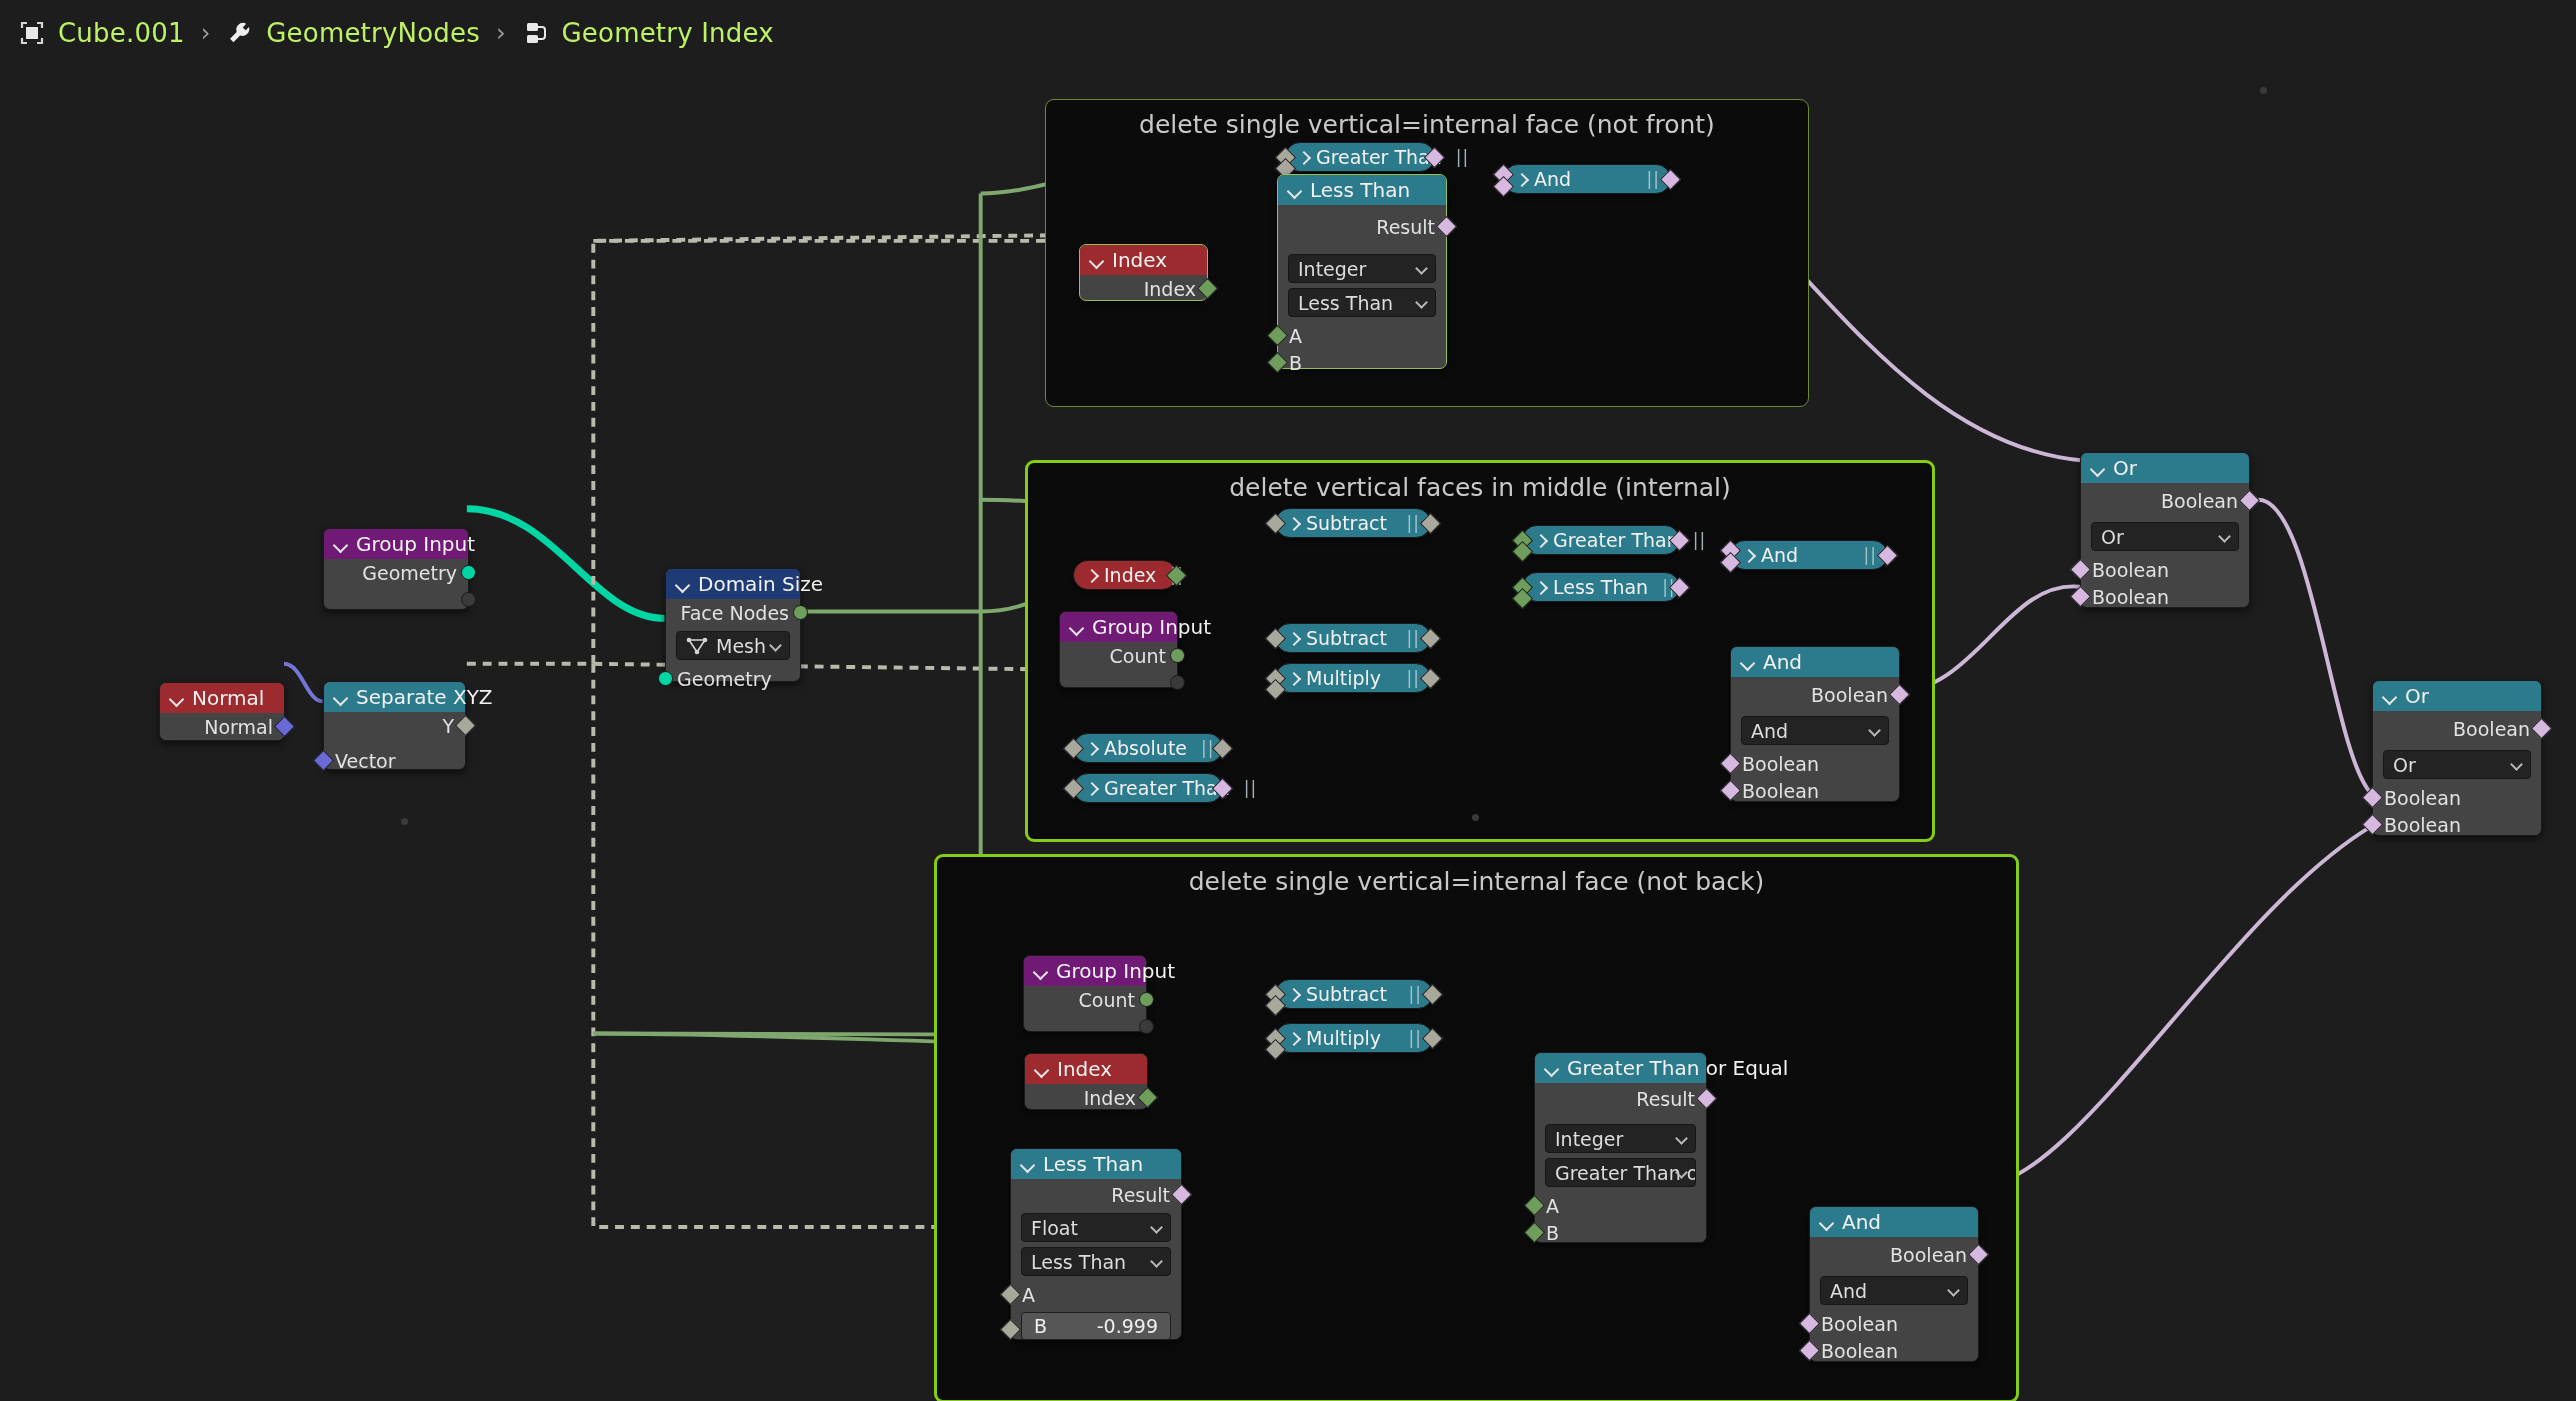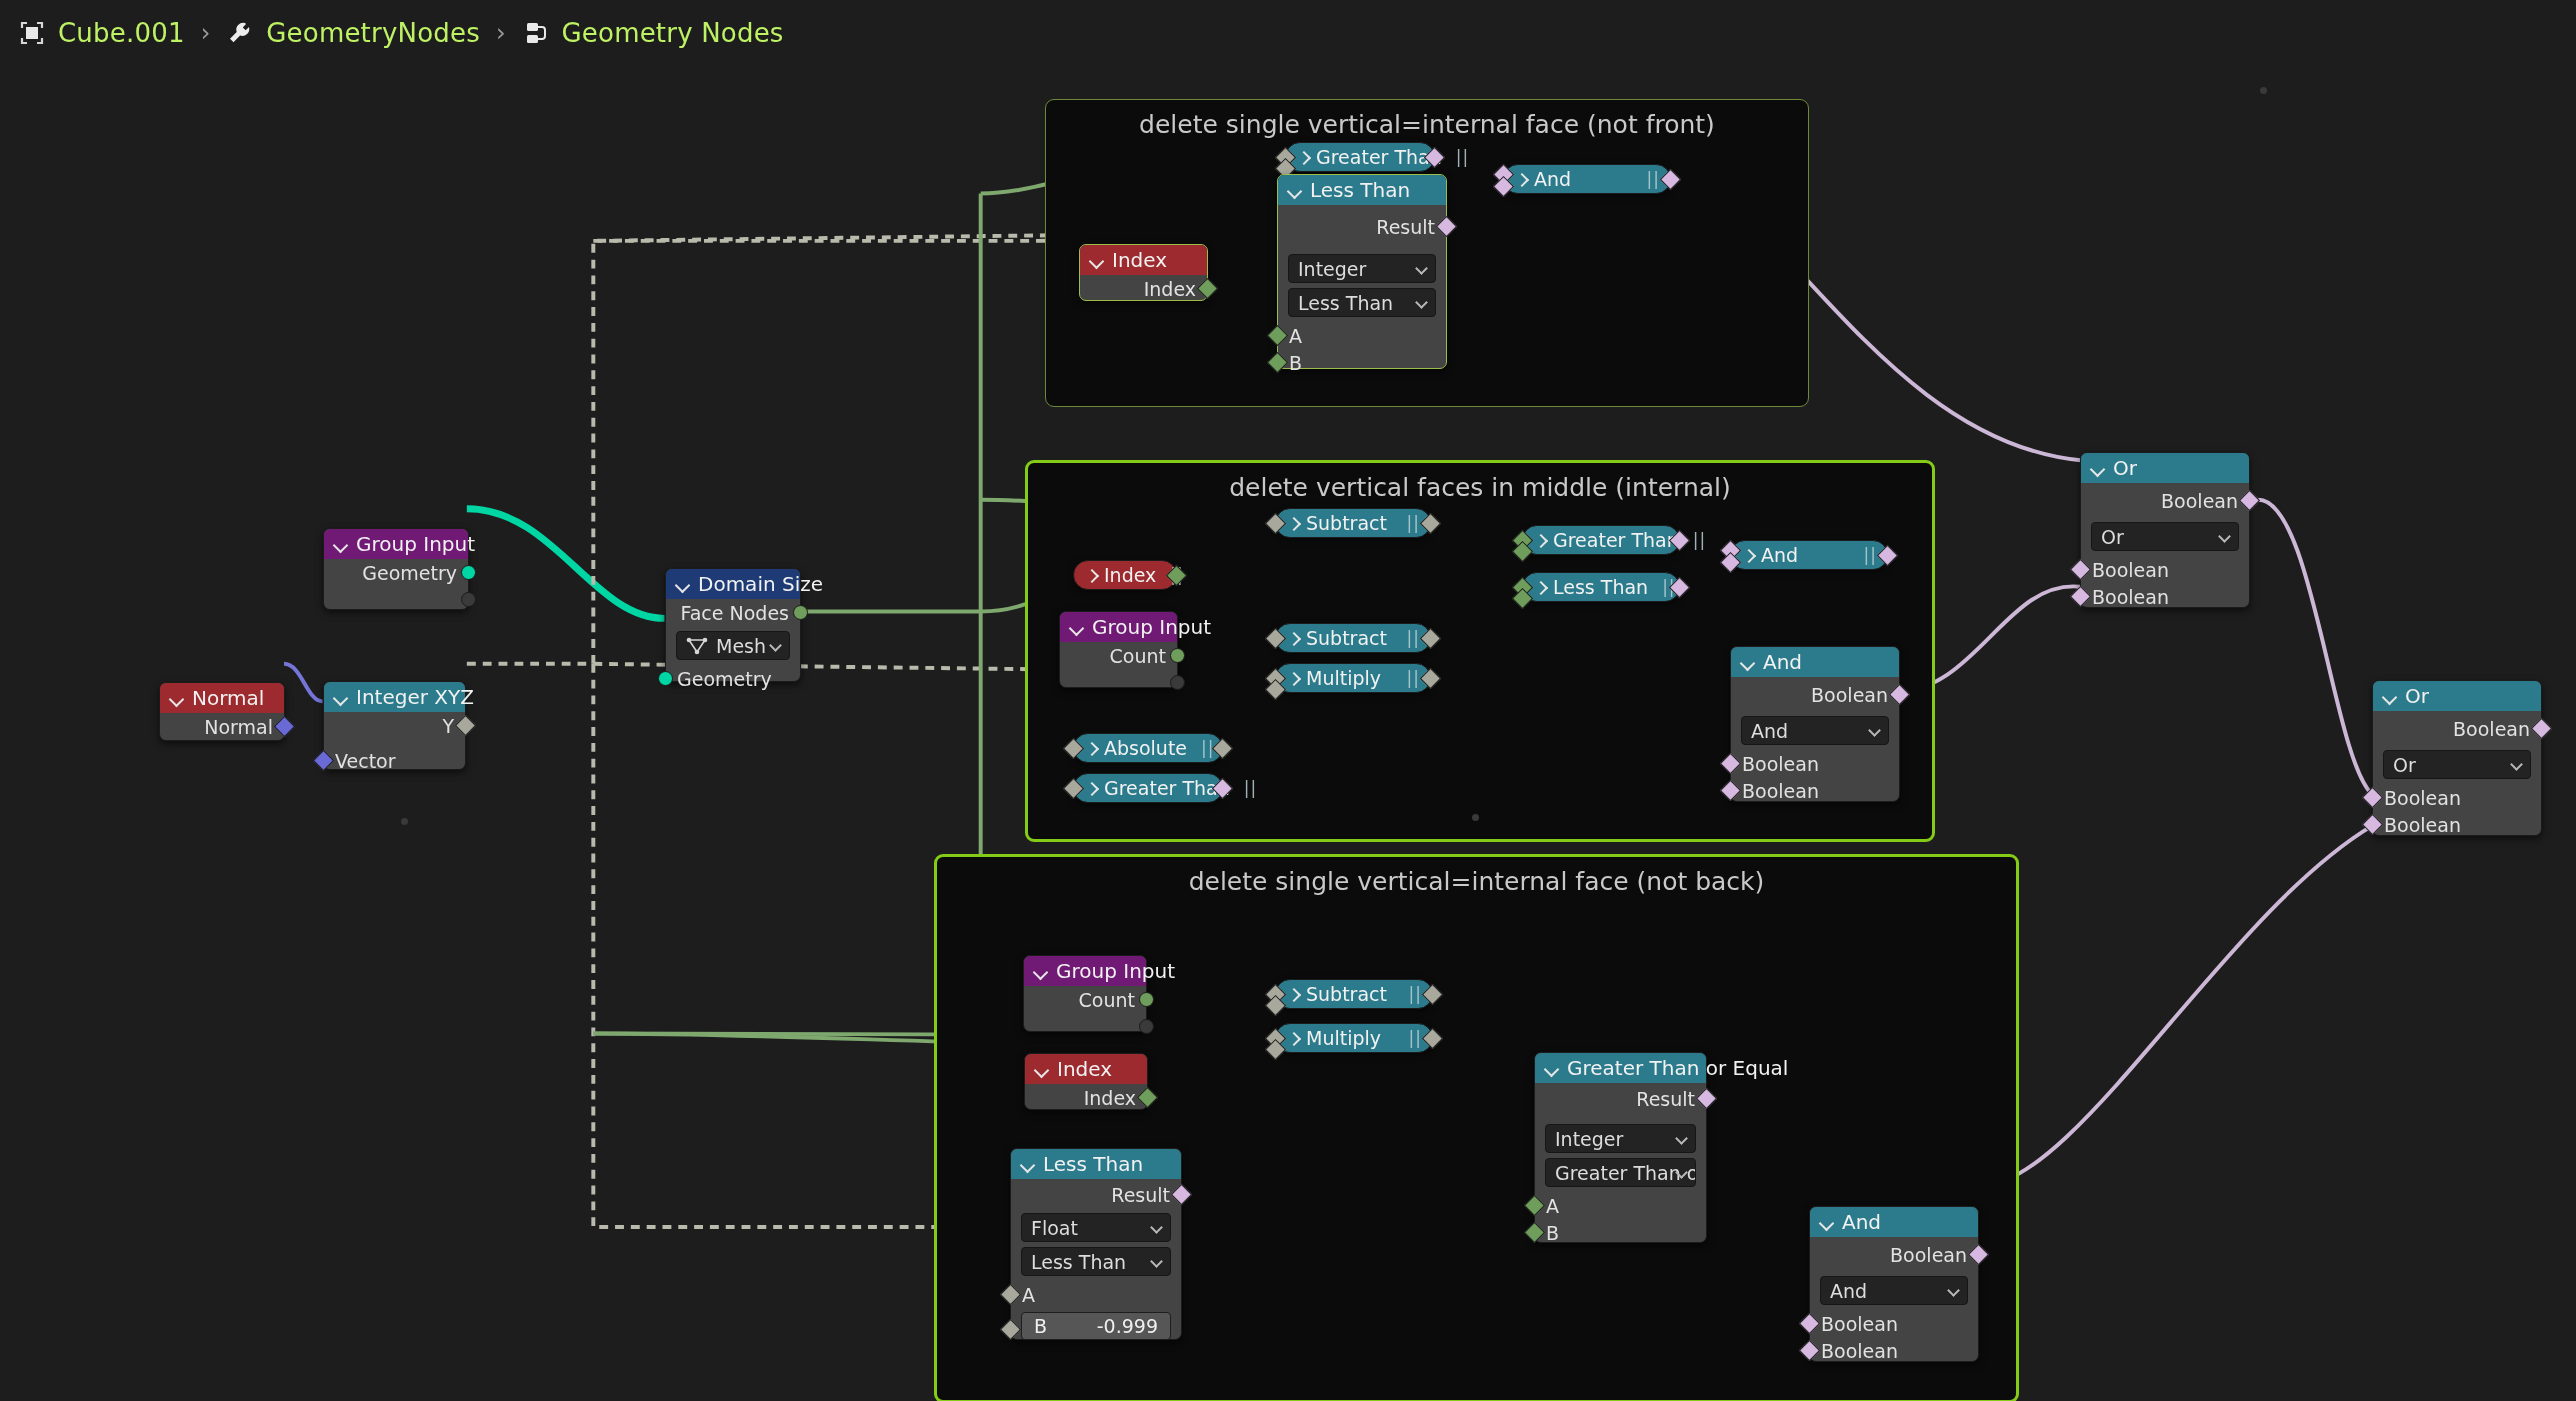--- a/index.html
+++ b/index.html
@@ -175,21 +175,21 @@
   <span class="crumb-sep">›</span>
 
   <div class="crumb">
     <span class="crumb-ico">
       <svg width="28" height="28" viewBox="0 0 28 28">
         <rect x="5" y="4" width="11" height="8" rx="1.6" fill="#e9e9e9"></rect>
         <rect x="5" y="16" width="11" height="8" rx="1.6" fill="#e9e9e9"></rect>
         <path d="M16 8h4a3 3 0 0 1 3 3v6a3 3 0 0 1-3 3h-4" stroke="#e9e9e9" stroke-width="2" fill="none"></path>
       </svg>
     </span>
-    <span class="crumb-label">Geometry Nodes</span>
+    <span class="crumb-label">Geometry Index</span>
   </div>
 </div>
 
 <div id="canvas">
 
   <svg id="wires" viewBox="0 0 2606 1352" width="2576" height="1336">
     <defs>
       <style>
         .w  { fill:none; stroke-width:4; }
         .wg { stroke:#7ea86e; }        /* green integer */
@@ -320,21 +320,21 @@
       <div class="row out">
         <span>Normal</span>
         <span class="sock d R s-vec" style="top:6px;"></span>
       </div>
     </div>
   </div>
 
   <div class="node" style="left:323px; top:616px; width:143px; height:89px;">
     <div class="hdr teal">
       <span class="chev-dn"></span>
-      <span>Integer XYZ</span>
+      <span>Separate XYZ</span>
     </div>
     <div class="body">
       <div class="row out">
         <span>Y</span>
         <span class="sock d R s-grey" style="top:6px;"></span>
       </div>
       <div class="row in" style="margin-top:8px;">
         <span class="sock d L s-vec" style="top:6px;"></span>
         <span>Vector</span>
       </div>

